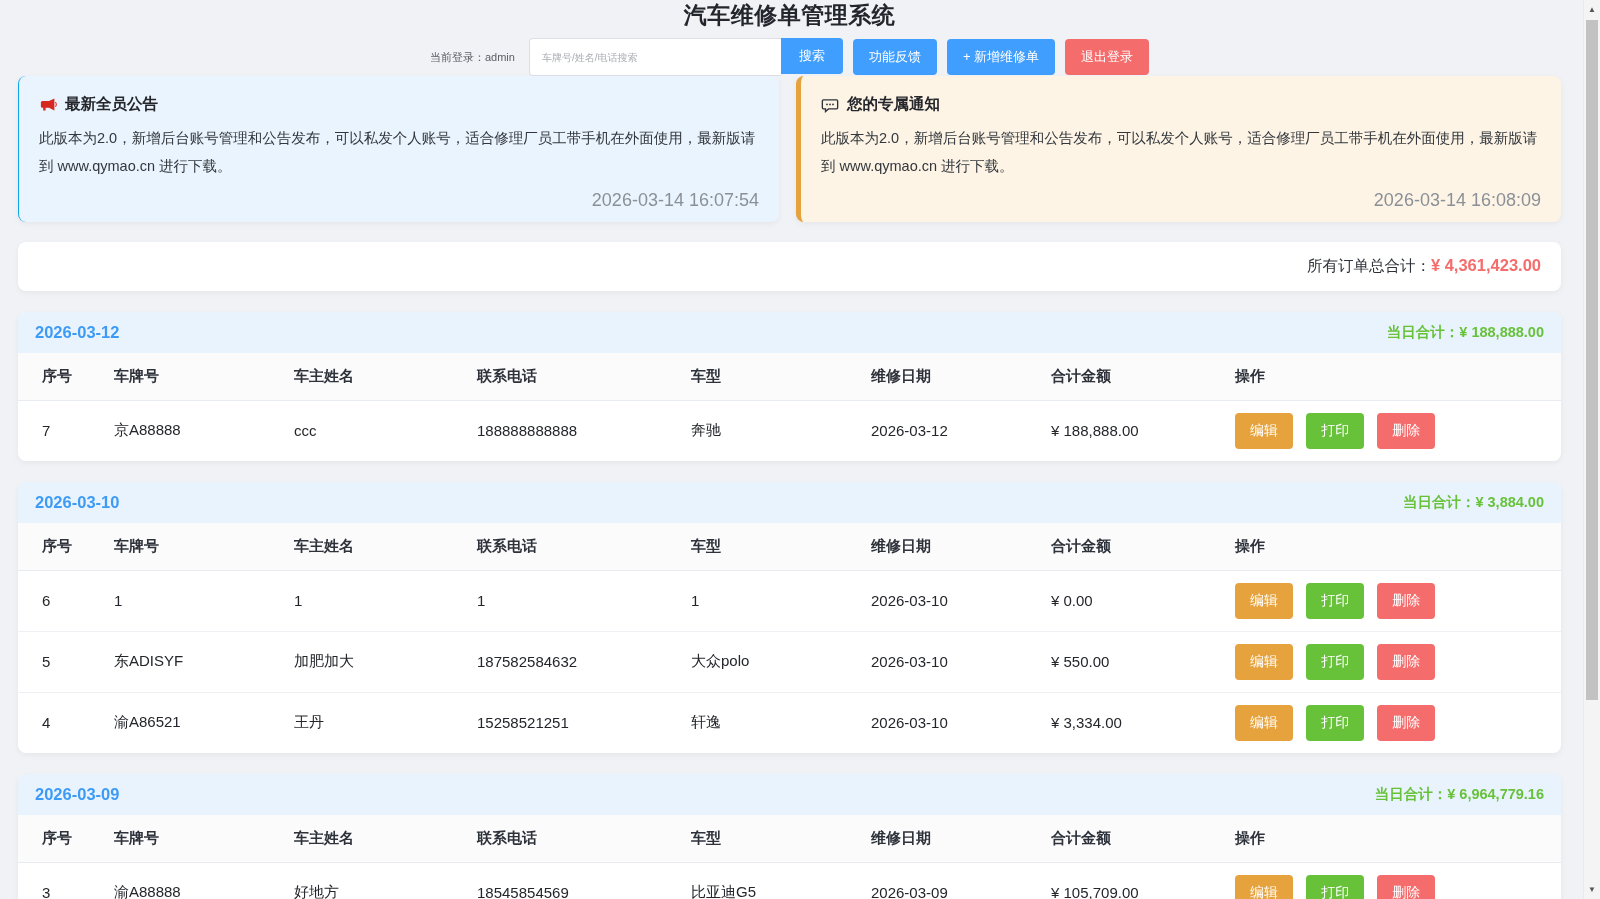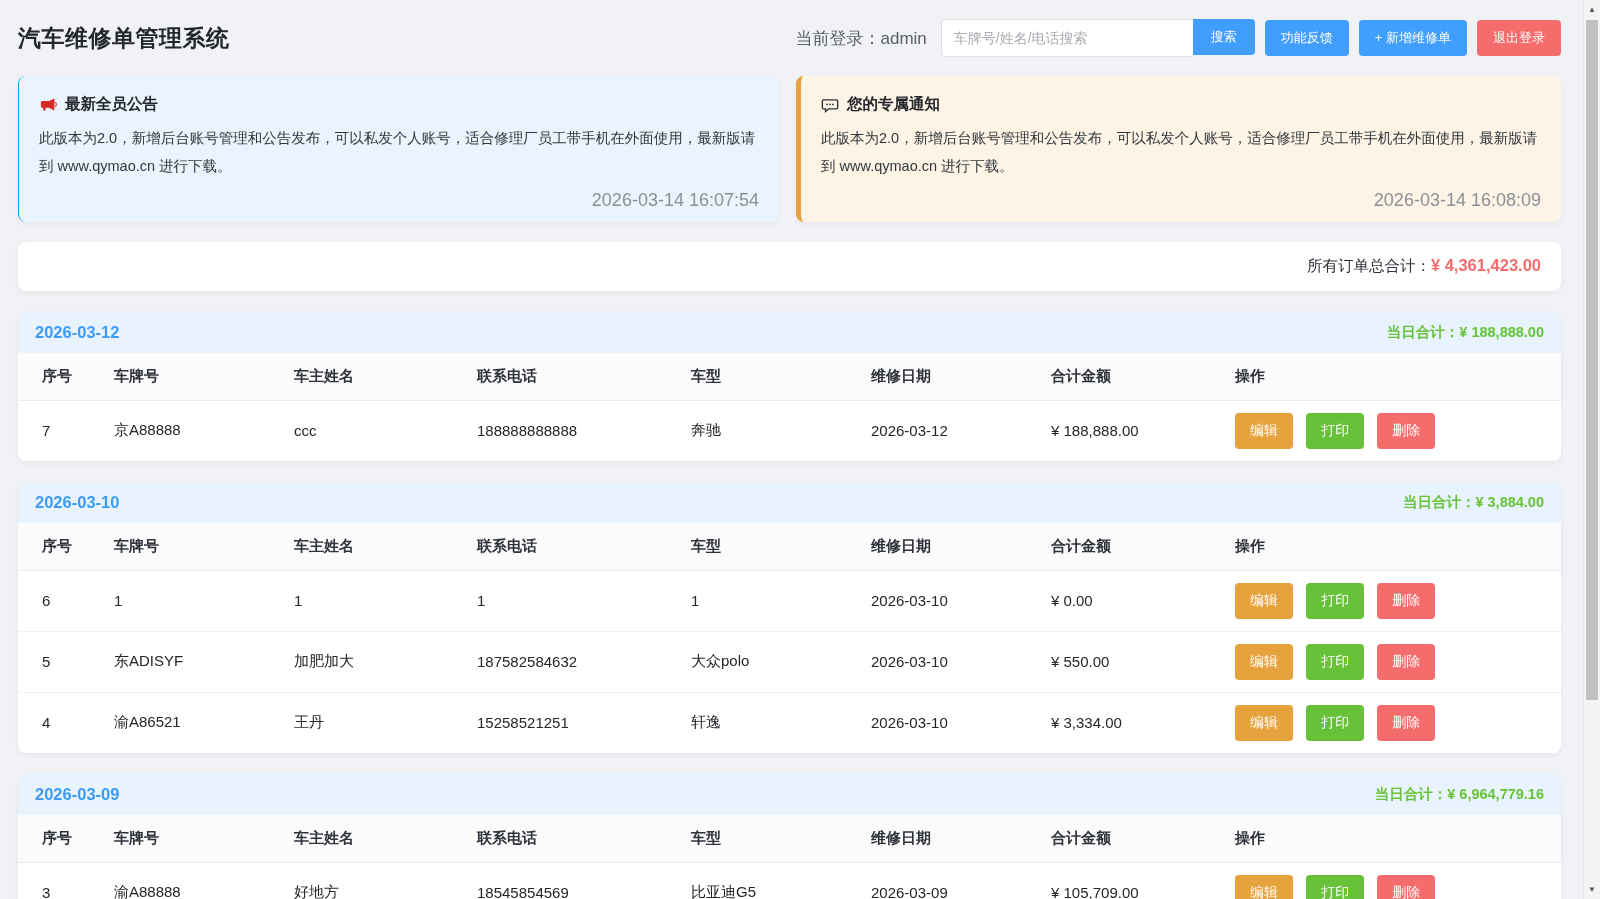--- a/index.html
+++ b/index.html
@@ -7,28 +7,28 @@
   body {
     width: 1600px; height: 899px; overflow: hidden;
     background: #f0f2f5;
     font-family: "Liberation Sans", "DejaVu Sans", sans-serif;
     position: relative;
     color: #24262b;
   }
   .page { position: absolute; left: 0; top: 0; width: 1583px; height: 899px; padding: 0 22px 0 18px; overflow: hidden; }
 
   
-  .topbar { height: 76px; display: flex; align-items: center; justify-content: space-between; }
+  .topbar { height: 76px; display: flex; align-items: center; justify-content: space-between; flex-direction: column; }
   .app-title { font-size: 23px; font-weight: bold; color: #23262d; letter-spacing: 0.5px; }
   .controls { display: flex; align-items: center; gap: 10px; }
-  .login-text { font-size: 17px; color: #5a5e66; margin-right: 4px; }
+  .login-text { font-size: 11px; color: #5a5e66; margin-right: 4px; }
   .search-group { display: flex; }
   .search-input {
     width: 252px; height: 38px; border: 1px solid #dcdfe6; border-right: none;
-    border-radius: 4px 0 0 4px; padding: 3px 12px; font-size: 14px; color: #303133;
+    border-radius: 4px 0 0 4px; padding: 3px 12px; font-size: 10px; color: #303133;
     outline: none; background: #fff; font-family: inherit;
   }
   .search-input::placeholder { color: #a9acb2; }
   .btn {
     height: 36px; border: none; border-radius: 4px; color: #fff; font-size: 13px;
     padding: 0 16px; cursor: pointer; font-family: inherit; white-space: nowrap;
   }
   .btn-search { background: #409eff; border-radius: 0 4px 4px 0; padding: 0 18px; }
   .btn-primary { background: #409eff; }
   .btn-danger  { background: #f56c6c; }

